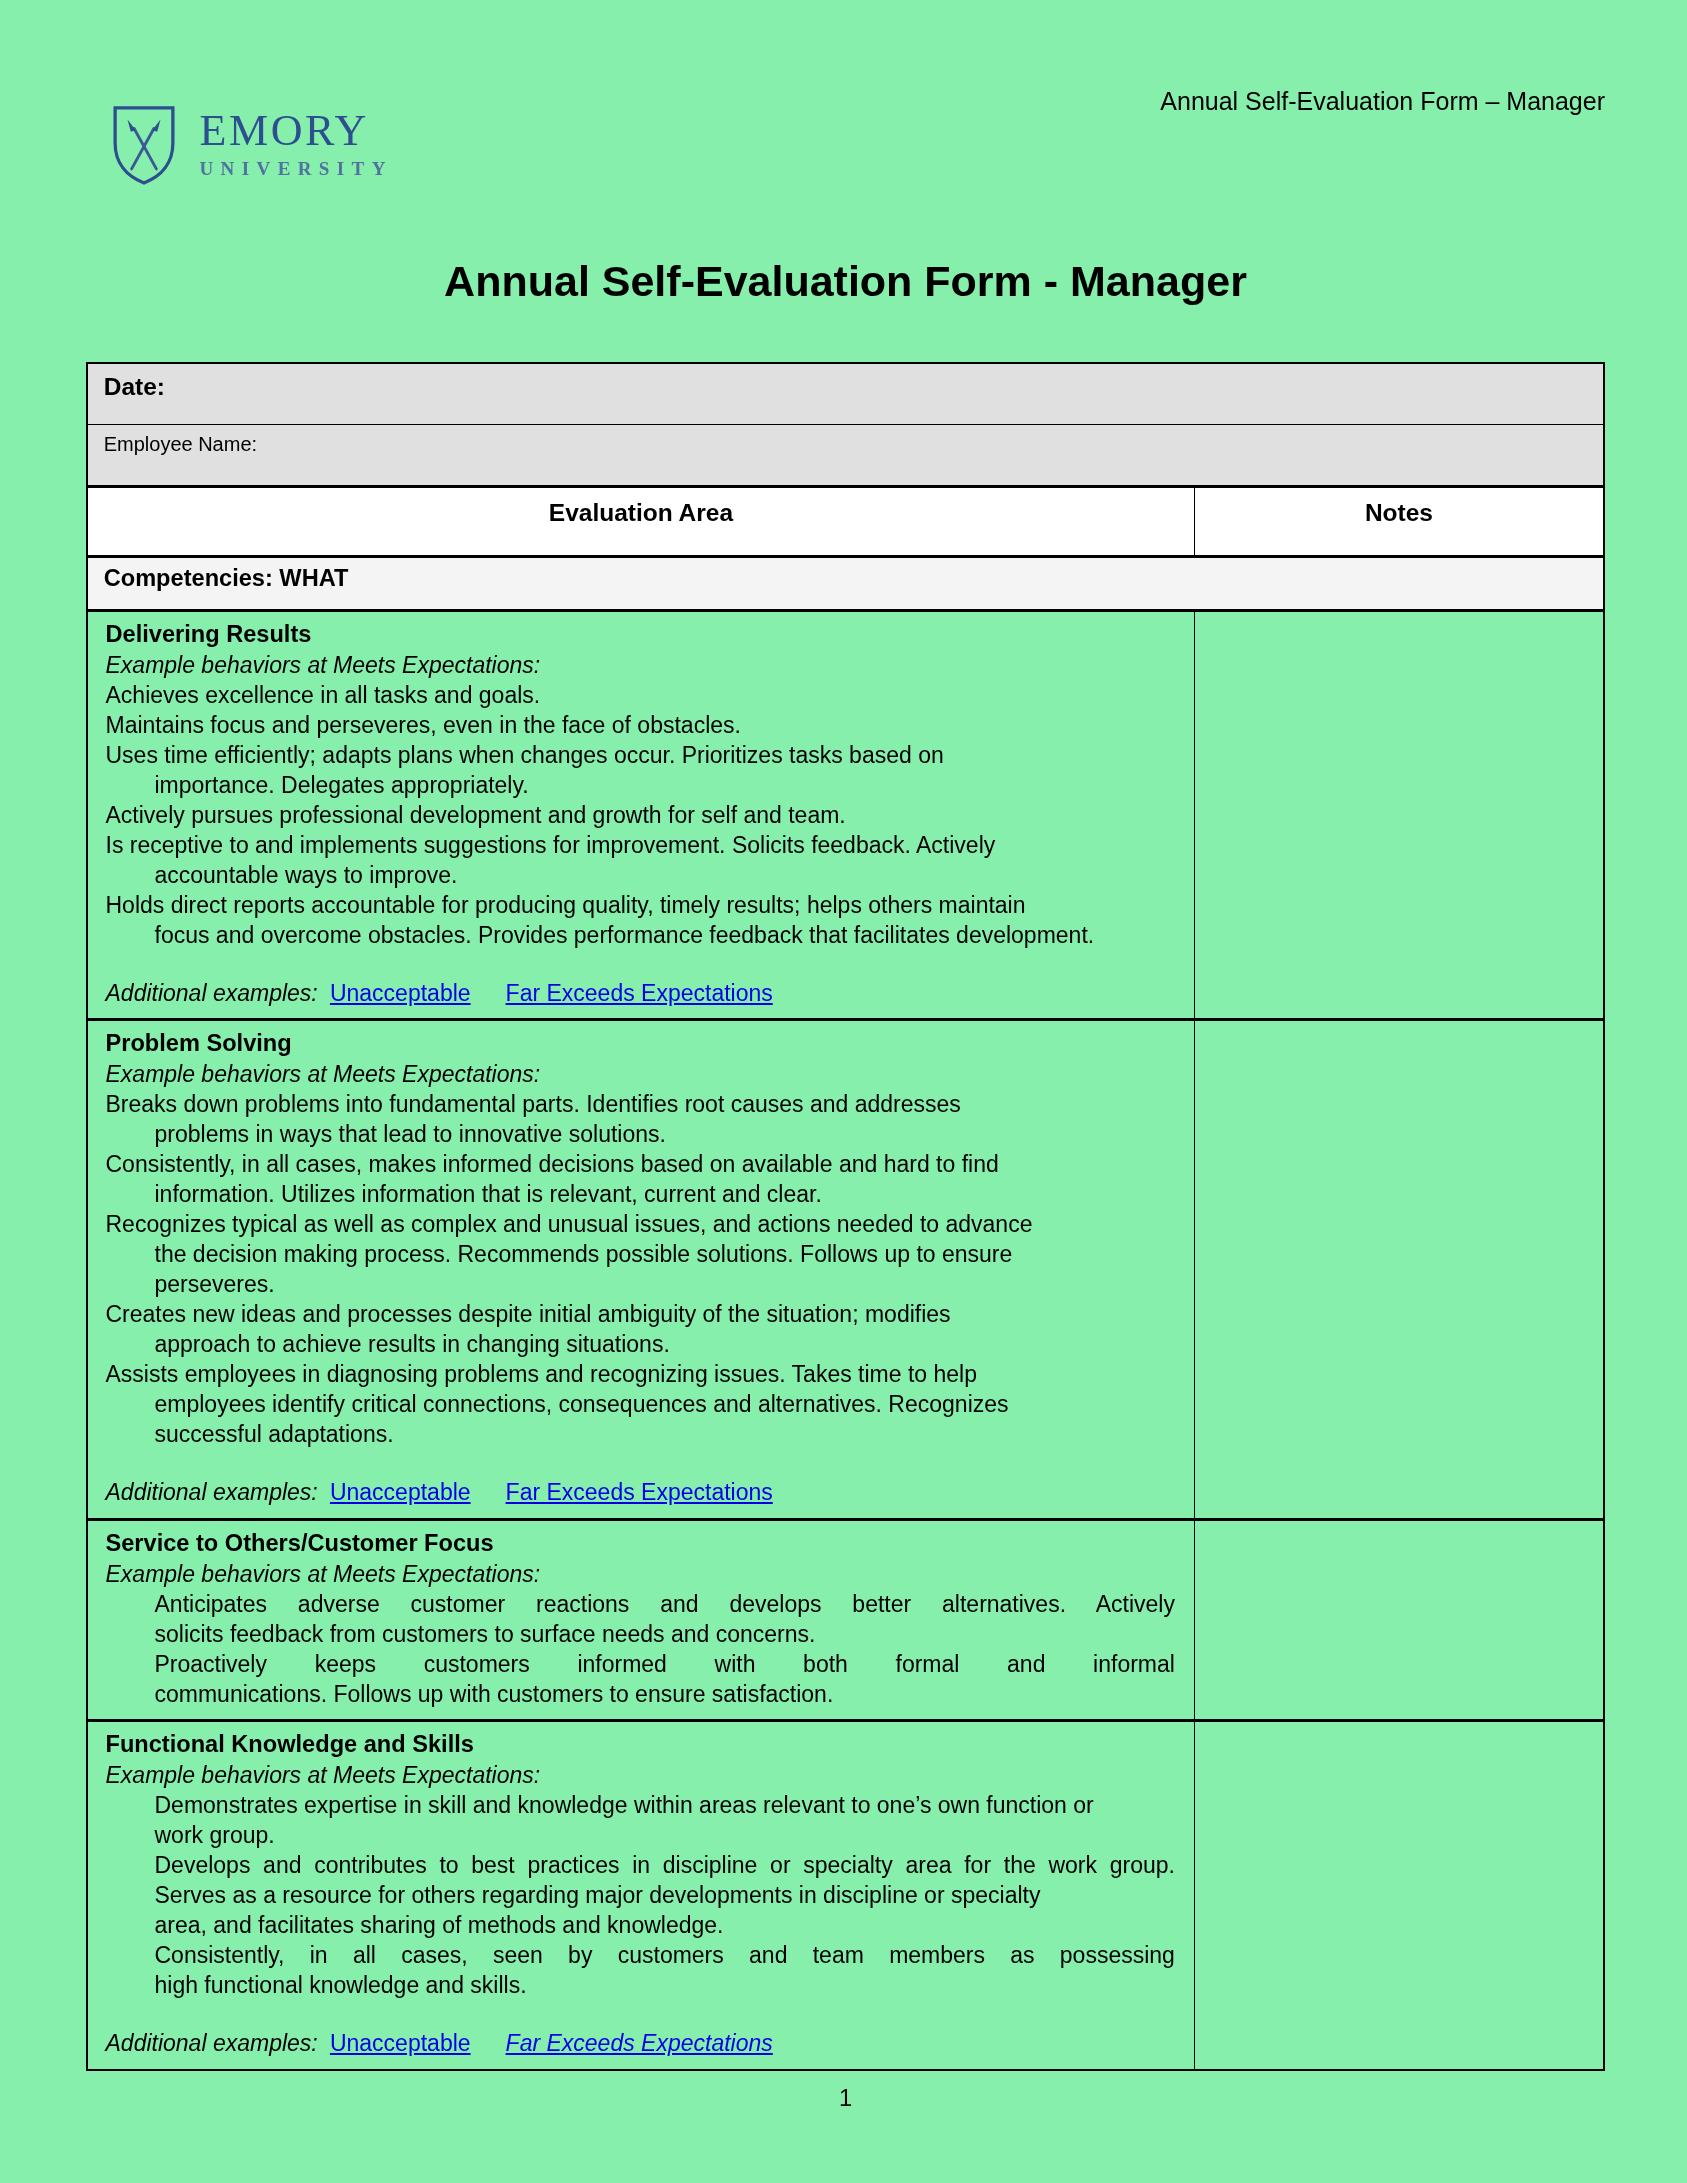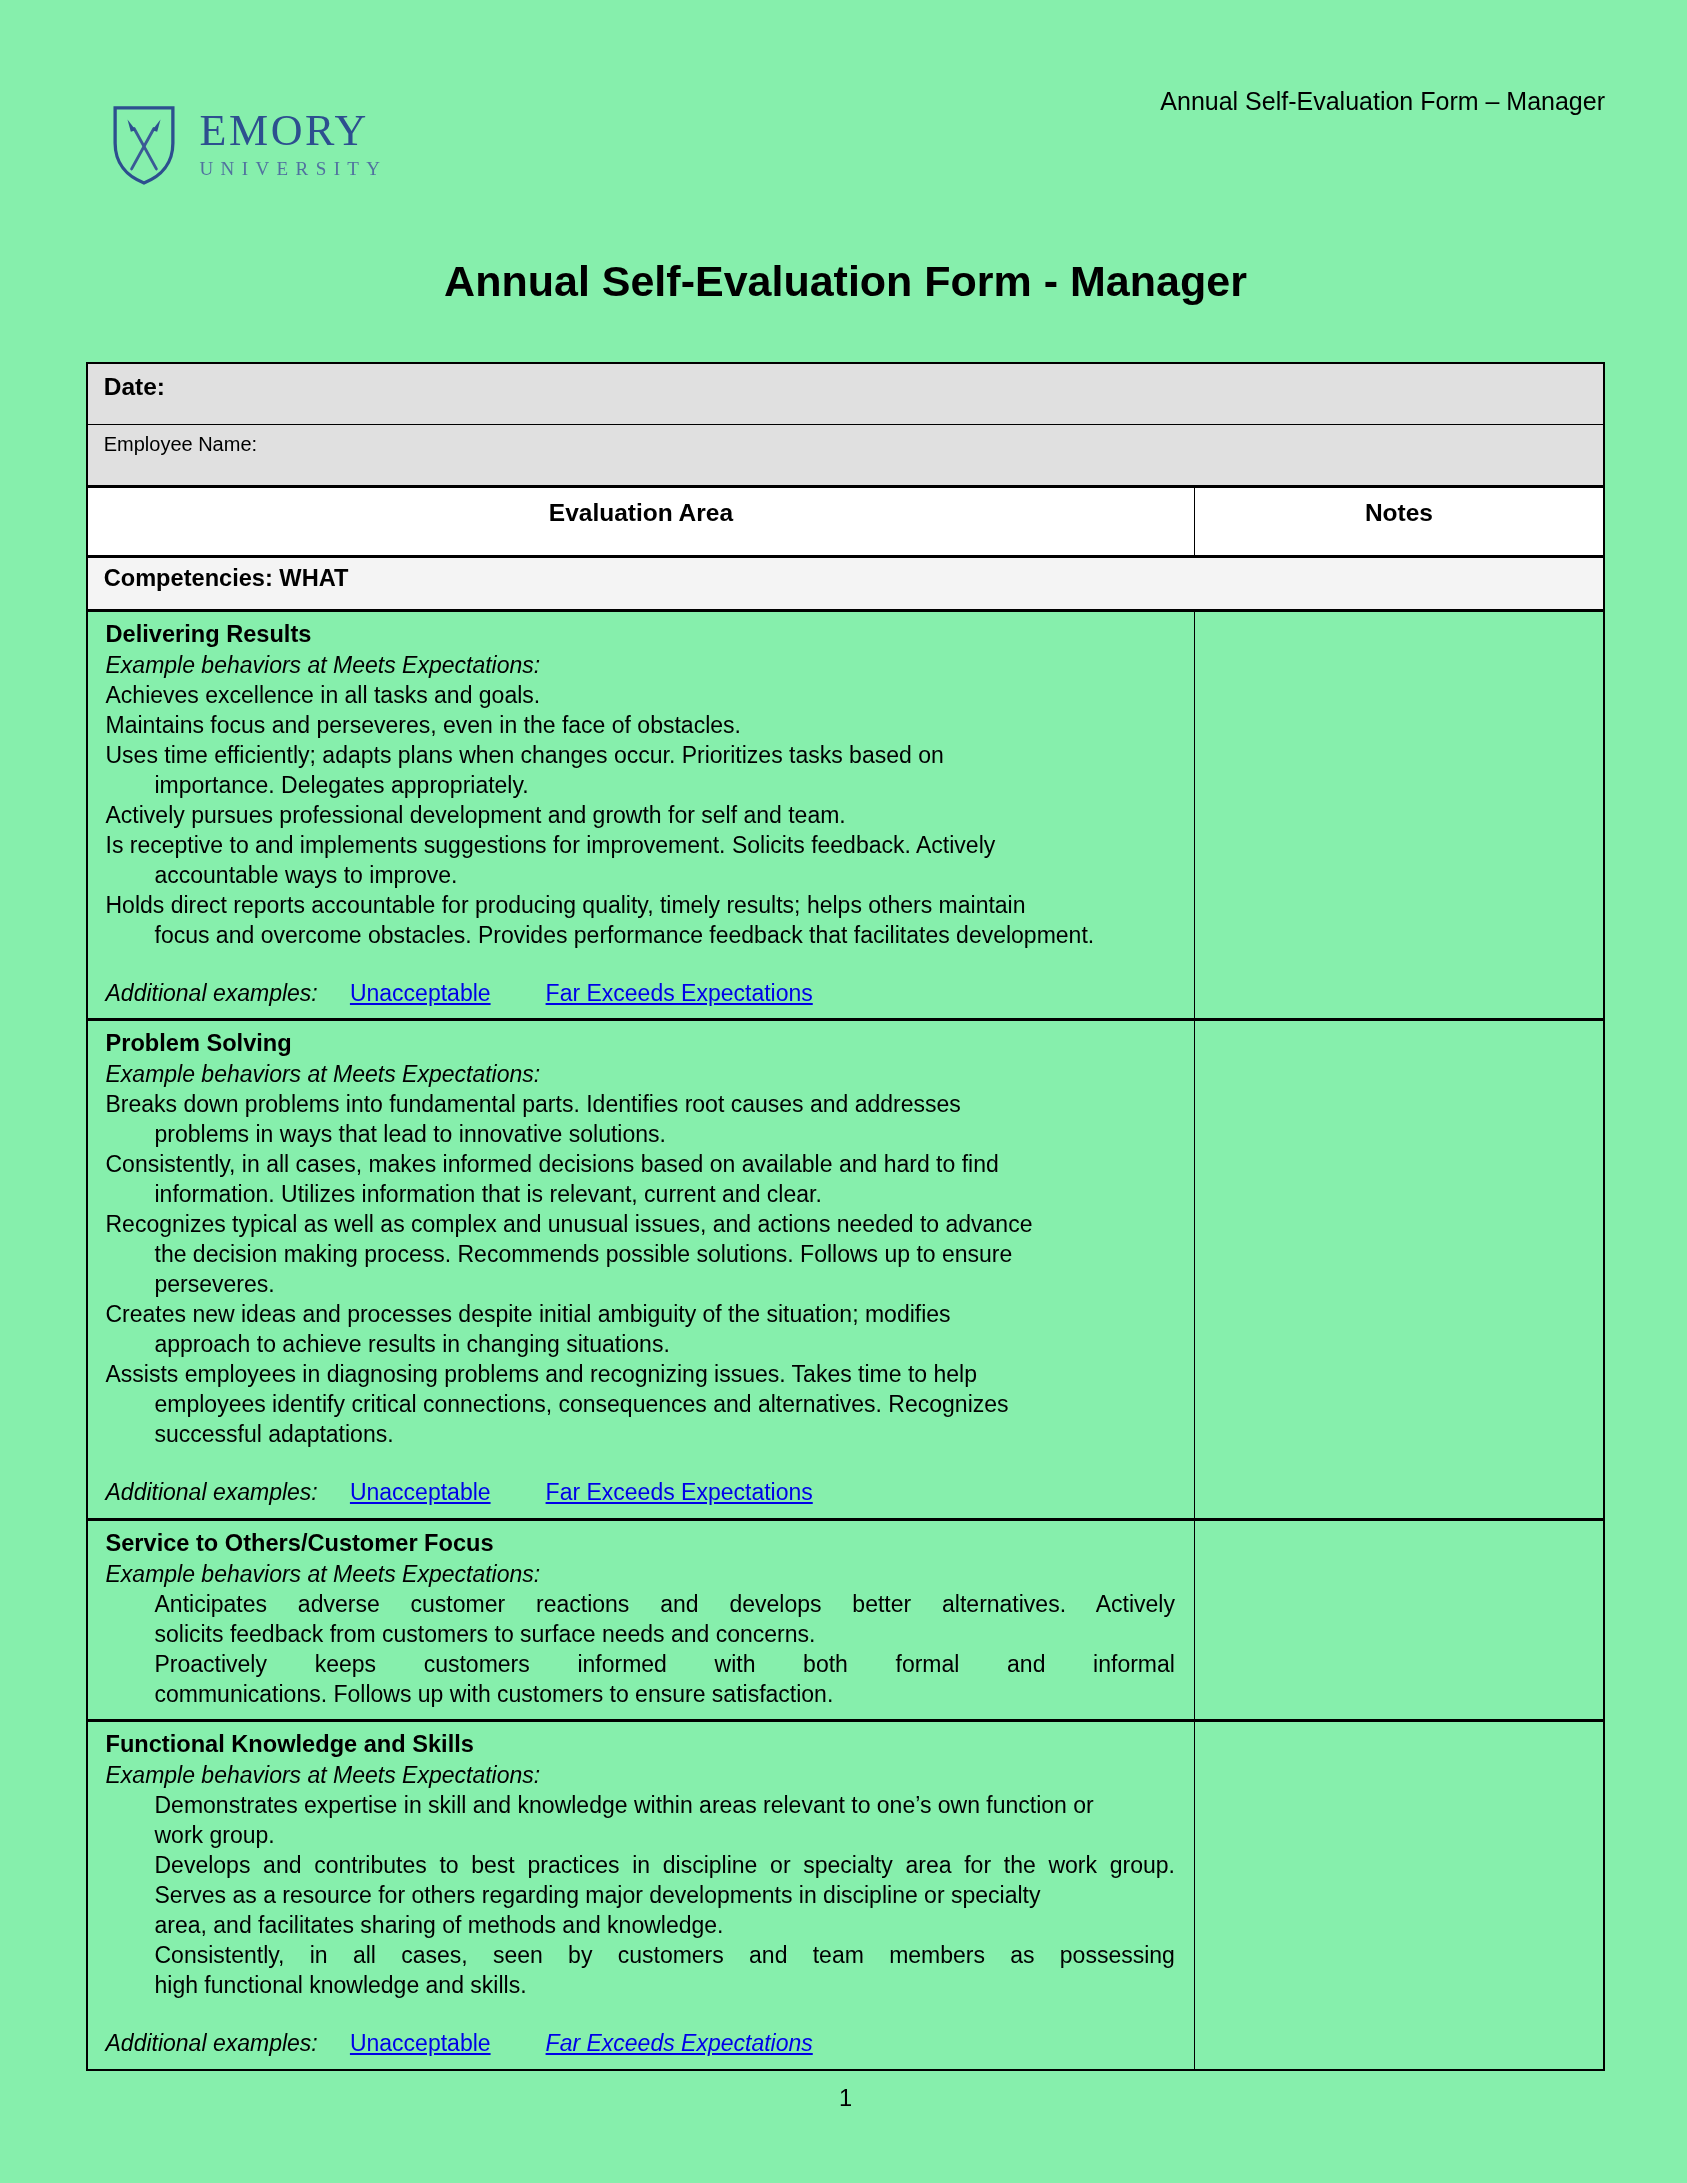--- a/index.html
+++ b/index.html
@@ -17,21 +17,21 @@
   .hdr{position:relative;padding-top:103px;height:114px;}
   .logo{display:flex;align-items:flex-start;gap:23px;margin-left:24.5px;}
   .logo-text{display:flex;flex-direction:column;margin-top:5.2px;}
   .logo-emory{
     font-family:"Liberation Serif", serif;
     font-size:44px;line-height:45px;font-weight:500;
     letter-spacing:2.6px;color:#2d4f8f;
   }
   .logo-univ{
     font-family:"Liberation Serif", serif;
-    font-size:19px;line-height:23px;font-weight:400;
+    font-size:19px;line-height:23px;font-weight:700;
     letter-spacing:7.4px;color:#51719f;margin-top:3.5px;
   }
   .running-hdr{
     position:absolute;top:87px;right:0;
     font-size:25px;color:#000;
   }
   
   .title{
     text-align:center;
     font-size:43px;font-weight:bold;
@@ -88,21 +88,21 @@
   }
   tr.section-row td.notes-cell{border-right:2.6px solid #000;}
   .sec-heading{font-size:23.6px;font-weight:bold;line-height:31px;}
   .sec-sub{font-size:23px;font-style:italic;line-height:30px;}
   .line{font-size:23px;line-height:30px;}
   .line.ind{margin-left:49px;}
   .line.just{text-align:justify;text-align-last:justify;}
   .additional{margin-top:28px;font-size:23px;line-height:30px;}
   .additional .lab{font-style:italic;margin-right:12.2px;}
   .additional a.xlink{
-    color:#0000e8;text-decoration:underline;cursor:pointer;margin-left:20px;
+    color:#0000e8;text-decoration:underline;cursor:pointer;
   }
   .additional a.xlink.first{margin-right:35px;}
   .additional a.xlink.ital{font-style:italic;}
   
   .pageno{text-align:center;font-size:23.6px;margin-top:14px;}
 </style>
 </head>
 <body>
 
 <div class="page">

